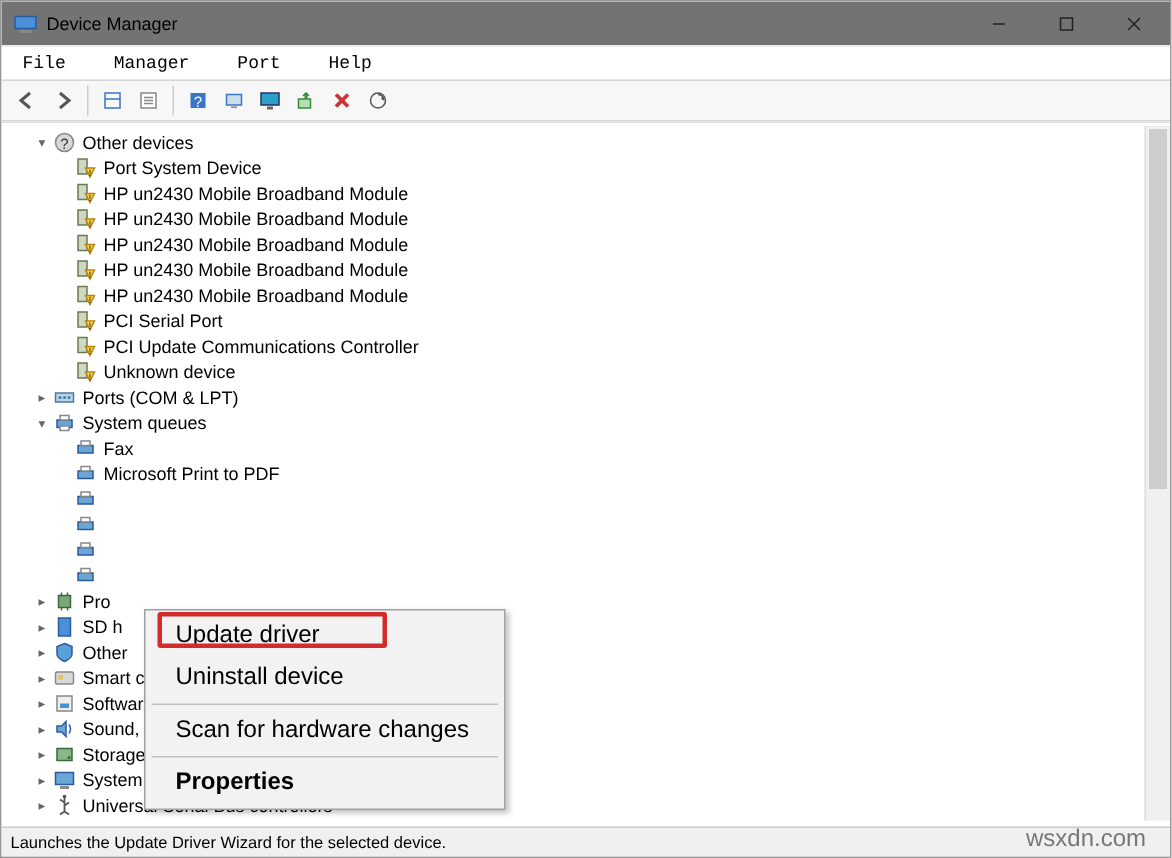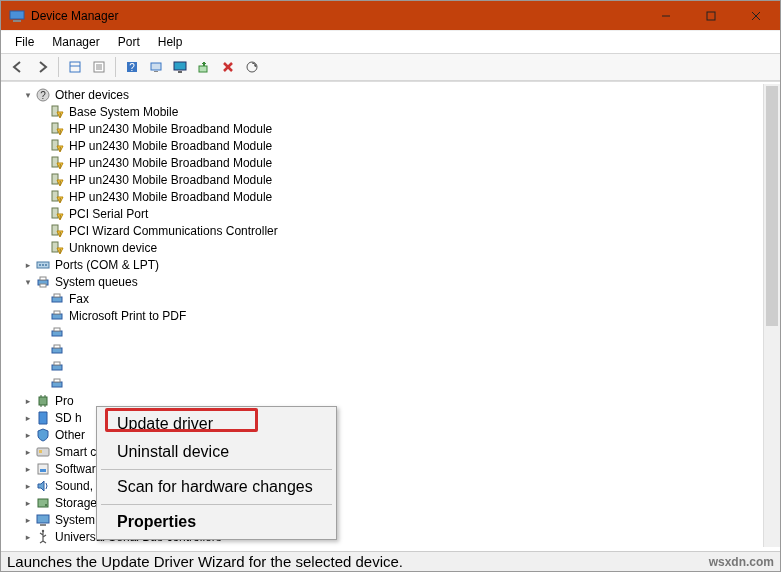--- a/index.html
+++ b/index.html
@@ -12,40 +12,41 @@
     height: 572px;
     position: relative;
     overflow: hidden;
     border: 1px solid #999;
   }
   .titlebar {
     height: 30px;
     display: flex;
     align-items: center;
     padding: 0 2px 0 8px;
-    background: #c2410c;
+    background: #737373;
     border-bottom: 1px solid #eee;
   }
   .titlebar .app-icon {
     width: 16px; height: 16px;
     margin-right: 6px;
   }
   .titlebar .title { flex: 0 0 auto; }
   .titlebar .spacer { flex: 1; }
   .winbtn {
     width: 45px; height: 28px;
     display: flex; align-items: center; justify-content: center;
     font-size: 14px;
     color: #222;
   }
   .menubar {
     display: flex;
-    gap: 2px;
+    gap: 16px;
     padding: 2px 6px;
     background: #fff;
+    font-family: Liberation Mono, monospace;
   }
   .menubar .menuitem {
     padding: 2px 8px;
   }
   .toolbar {
     display: flex;
     align-items: center;
     gap: 2px;
     padding: 3px 6px;
     border-top: 1px solid #d6d6d6;
@@ -122,28 +123,27 @@
     pointer-events:none;
   }
   .statusbar {
     position:absolute;
     left:0; right:0; bottom:0;
     height:20px;
     border-top:1px solid #ccc;
     background:#f0f0f0;
     display:flex; align-items:center;
     padding:0 6px;
-    font-size:15px;
+    font-size:11px;
   }
   .watermark {
     position:absolute;
-    right:6px; bottom:2px;
-    font-size:12px;
+    right:16px; bottom:2px;
+    font-size:16px;
     color:#777;
-    font-weight:bold;
   }
 </style>
 </head>
 <body>
 
 <div class="titlebar">
   <span class="app-icon">
     <svg viewBox="0 0 16 16">
         <rect x="1" y="3" width="14" height="8" fill="#4a90d9" stroke="#2c5aa0"></rect>
         <rect x="4" y="12" width="8" height="2" fill="#888"></rect>
@@ -259,21 +259,21 @@
     </div>
     <div class="node">
         <span class="ind" style="width:48px"></span>
         <span class="icon16">
           <svg viewBox="0 0 16 16">
             <rect x="3" y="2" width="6" height="10" fill="#cfd8c0" stroke="#6b7a50"></rect>
             <path d="M8 8 L14 8 L11 14 Z" fill="#ffd24c" stroke="#b8860b"></path>
             <text x="11" y="13" font-size="6" text-anchor="middle">!</text>
           </svg>
         </span>
-        <span>Base System Mobile</span>
+        <span>Port System Device</span>
       </div>
     <div class="node">
         <span class="ind" style="width:48px"></span>
         <span class="icon16">
           <svg viewBox="0 0 16 16">
             <rect x="3" y="2" width="6" height="10" fill="#cfd8c0" stroke="#6b7a50"></rect>
             <path d="M8 8 L14 8 L11 14 Z" fill="#ffd24c" stroke="#b8860b"></path>
             <text x="11" y="13" font-size="6" text-anchor="middle">!</text>
           </svg>
         </span>
@@ -336,21 +336,21 @@
       </div>
     <div class="node">
         <span class="ind" style="width:48px"></span>
         <span class="icon16">
           <svg viewBox="0 0 16 16">
             <rect x="3" y="2" width="6" height="10" fill="#cfd8c0" stroke="#6b7a50"></rect>
             <path d="M8 8 L14 8 L11 14 Z" fill="#ffd24c" stroke="#b8860b"></path>
             <text x="11" y="13" font-size="6" text-anchor="middle">!</text>
           </svg>
         </span>
-        <span>PCI Wizard Communications Controller</span>
+        <span>PCI Update Communications Controller</span>
       </div>
     <div class="node">
         <span class="ind" style="width:48px"></span>
         <span class="icon16">
           <svg viewBox="0 0 16 16">
             <rect x="3" y="2" width="6" height="10" fill="#cfd8c0" stroke="#6b7a50"></rect>
             <path d="M8 8 L14 8 L11 14 Z" fill="#ffd24c" stroke="#b8860b"></path>
             <text x="11" y="13" font-size="6" text-anchor="middle">!</text>
           </svg>
         </span>

